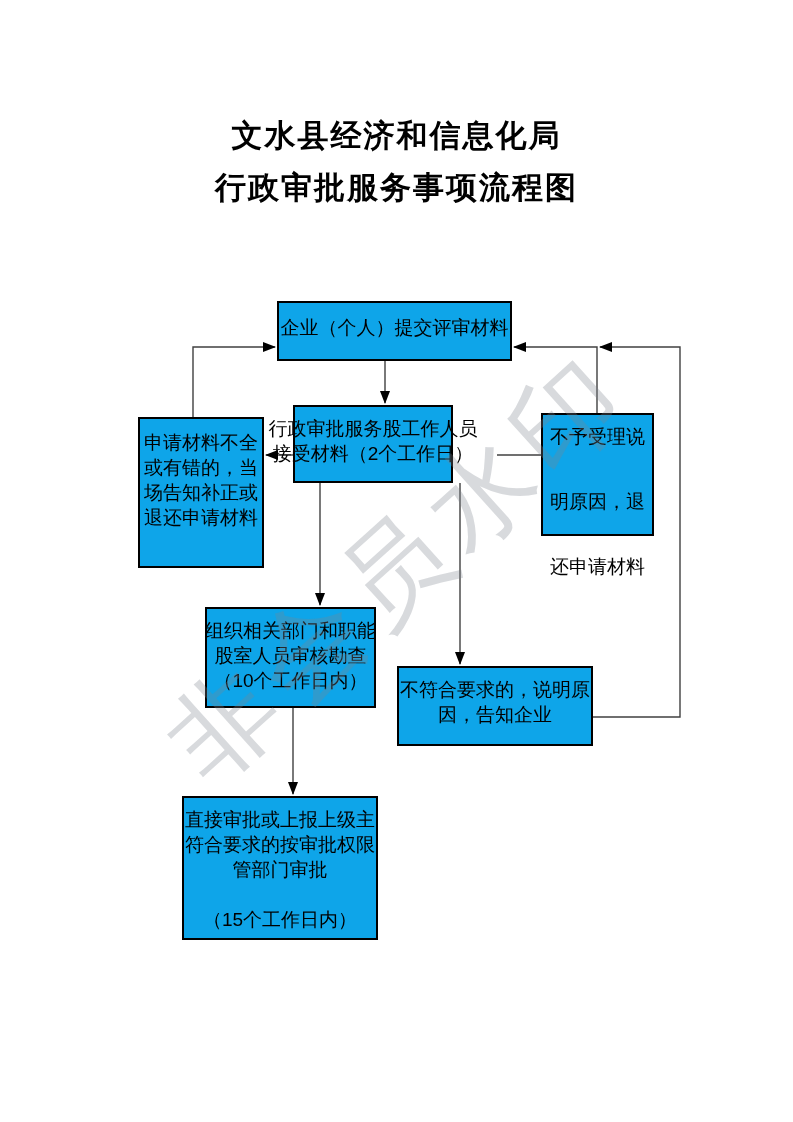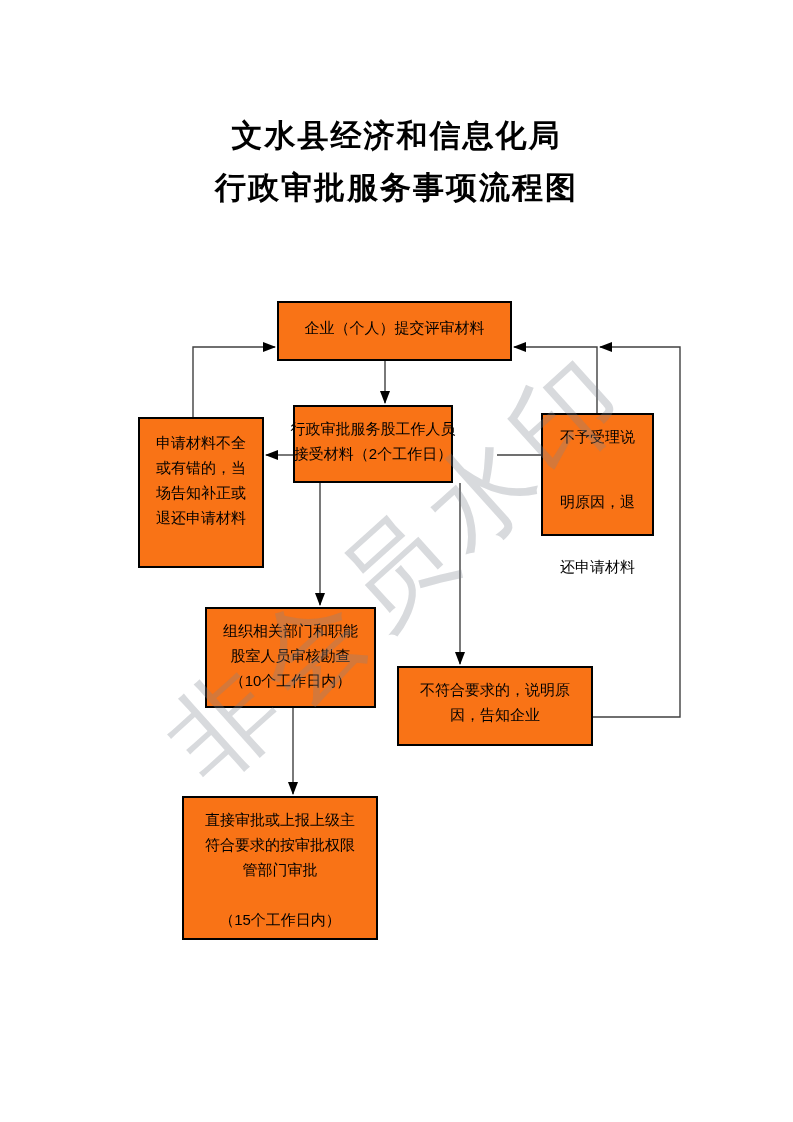--- a/index.html
+++ b/index.html
@@ -22,23 +22,23 @@
     white-space:nowrap;
     margin-top:10px;
   }
   #title-line1 { top:105px; }
   #title-line2 { top:157px; }
 
   
   .node {
     position:absolute;
     border:2.5px solid #000;
-    background:#f97316;
+    background:#0ea5e9;
     box-sizing:border-box;
-    font-size:15px;
+    font-size:19px;
     line-height:25px;
     text-align:center;
     display:flex;
     flex-direction:column;
     align-items:center;
     z-index:2;
   }
   .tline { min-height:25px; white-space:nowrap; }
 
   #node-submit        { left:277px; top:301px; width:235px; height:60px;  padding-top:12px; }

